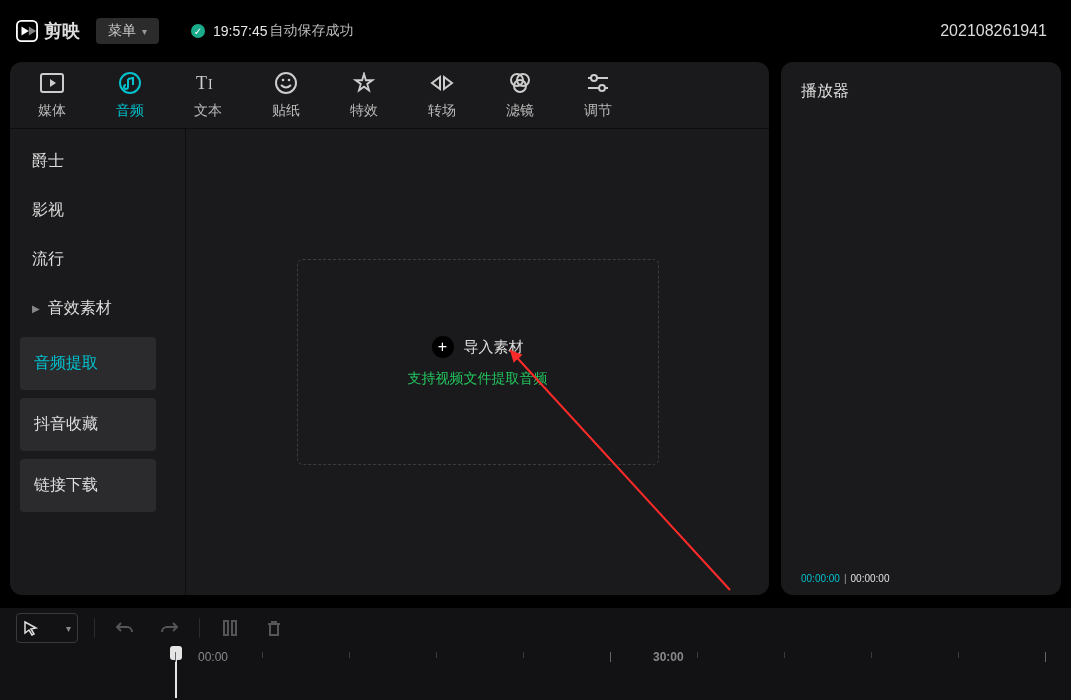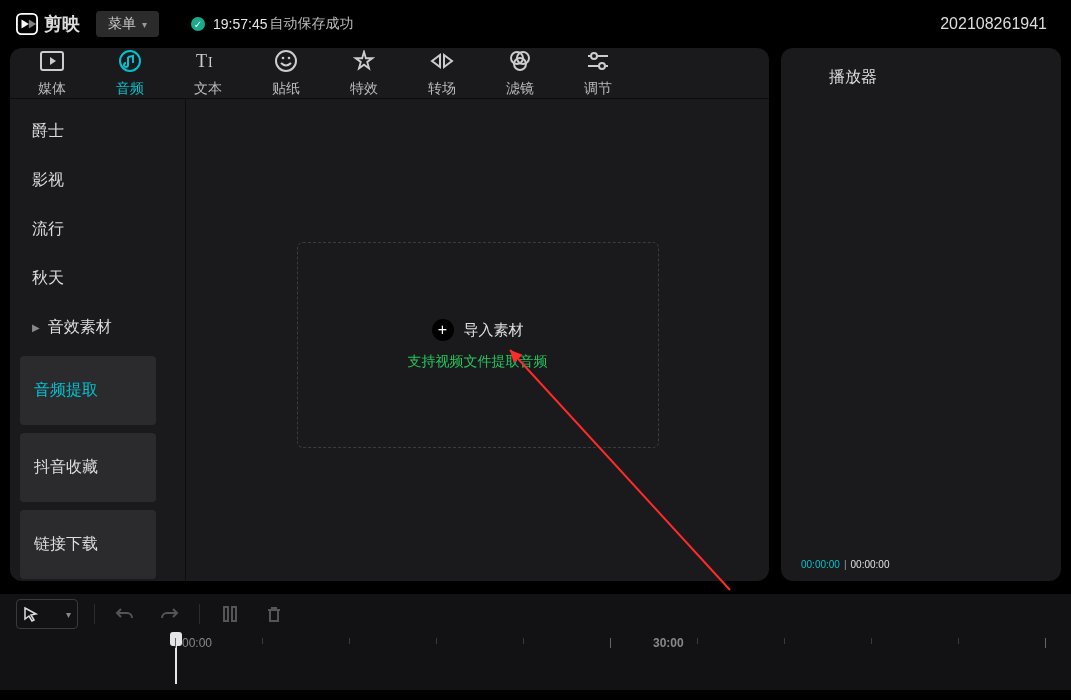--- a/index.html
+++ b/index.html
@@ -1,16 +1,16 @@
 <!DOCTYPE html>
 <html><head>
 <meta charset="utf-8">
 <style>
   html,body{margin:0;padding:0;width:1071px;height:700px;background:#000;color:#ccc;font-family:"Microsoft YaHei","PingFang SC",Arial,sans-serif;font-size:14px;overflow:hidden;}
-  .topbar{height:48px;display:flex;align-items:center;padding:0 16px;color:#ddd;}
+  .topbar{height:48px;display:flex;align-items:center;padding:7px 16px;color:#ddd;}
   .logo{display:flex;align-items:center;font-weight:600;font-size:18px;}
   .logo svg{margin-right:6px;}
   .menu-btn{margin-left:16px;background:#2b2b2b;border-radius:4px;padding:4px 12px;display:flex;align-items:center;color:#ccc;font-size:14px;cursor:pointer;}
   .menu-btn .chev{margin-left:6px;font-size:10px;color:#999;}
   .save-status{margin-left:32px;display:flex;align-items:center;color:#bbb;font-size:14px;}
   .save-status .dot{width:14px;height:14px;border-radius:50%;background:#1aab8a;display:flex;align-items:center;justify-content:center;margin-right:8px;font-size:10px;color:#fff;}
   .save-status .time{color:#e6e6e6;margin-right:2px;}
   .top-spacer{flex:1;}
   .proj-id{color:#ddd;font-size:16px;margin-right:8px;}
 
@@ -19,30 +19,30 @@
   .tabbar{height:66px;display:flex;align-items:center;padding:0 18px;gap:30px;border-bottom:1px solid #0d0d0d;}
   .tab{display:flex;flex-direction:column;align-items:center;justify-content:center;color:#bbb;cursor:pointer;width:48px;}
   .tab.active{color:#00c1cd;}
   .tab .ico{height:26px;display:flex;align-items:center;justify-content:center;}
   .tab .lbl{font-size:14px;margin-top:6px;}
   .panel-body{flex:1;display:flex;}
   .sidebar{width:155px;border-right:1px solid #0d0d0d;padding:12px 10px;display:flex;flex-direction:column;gap:8px;overflow:hidden;}
   .cat-item{padding:10px 12px;color:#ddd;font-size:16px;border-radius:4px;cursor:pointer;}
   .cat-item.lead{display:flex;align-items:center;}
   .cat-item.lead .tri{font-size:10px;margin-right:8px;color:#888;}
-  .cat-item.box{background:#2b2b2e;width:108px;padding:24px 14px;}
+  .cat-item.box{background:#2b2b2e;width:108px;padding:16px 14px;}
   .cat-item.box.active{color:#00c1cd;}
   .import-area{flex:1;display:flex;align-items:center;justify-content:center;}
   .dropzone{width:360px;height:204px;border:1px dashed #3c3c3f;border-radius:6px;display:flex;flex-direction:column;align-items:center;justify-content:center;cursor:pointer;}
   .dropzone .row1{display:flex;align-items:center;color:#e0e0e0;font-size:15px;}
   .dropzone .plus{width:22px;height:22px;border-radius:50%;background:#000;color:#fff;display:flex;align-items:center;justify-content:center;font-size:16px;margin-right:10px;}
   .dropzone .row2{margin-top:12px;color:#22c55e;font-size:14px;}
 
   .right-panel{width:280px;background:#1a1a1c;border-radius:12px;display:flex;flex-direction:column;overflow:hidden;}
-  .player-head{height:58px;display:flex;align-items:center;padding:0 20px;color:#ddd;font-size:16px;margin-left:28px;}
+  .player-head{height:58px;display:flex;align-items:center;padding:0 20px;color:#ddd;font-size:16px;}
   .player-body{flex:1;}
   .player-foot{height:34px;display:flex;align-items:center;padding:0 20px;font-size:10px;}
   .tc-cur{color:#00c1cd;}
   .tc-sep{color:#9a9a9a;margin:0 4px;}
   .tc-tot{color:#e0e0e0;}
 
   .timeline{margin-top:12px;height:96px;background:#121214;border-top:1px solid #000;}
   .tl-tools{height:40px;display:flex;align-items:center;padding:0 16px;gap:16px;}
   .tool{width:28px;height:28px;display:flex;align-items:center;justify-content:center;color:#555;}
   .tool.enabled{color:#ddd;cursor:pointer;}
@@ -164,21 +164,20 @@
           </span>
         <span class="lbl">调节</span>
       </div>
     </div>
 
     <div class="panel-body">
       <div class="sidebar">
         <div class="cat-item">爵士</div>
         <div class="cat-item">影视</div>
         <div class="cat-item">流行</div>
-        <div class="cat-item">秋天</div>
         <div class="cat-item lead">
           <span class="tri">▶</span>
           <span>音效素材</span>
         </div>
         <div class="cat-item box active">音频提取</div>
         <div class="cat-item box">抖音收藏</div>
         <div class="cat-item box">链接下载</div>
       </div>
 
       <div class="import-area">
@@ -232,21 +231,21 @@
       </div>
     <div class="tool">
         <svg width="18" height="18" viewBox="0 0 18 18">
           <path d="M3 5 h12 M7 5 v-2 h4 v2 M5 5 v11 h8 v-11" fill="none" stroke="#555" stroke-width="2"></path>
         </svg>
       </div>
   </div>
   <div class="ruler">
     <div class="playhead" style="left:175px;"></div>
     <div class="tick-major" style="left:175px;"></div>
-    <div class="tick-label" style="left:182px;">00:00</div>
+    <div class="tick-label" style="left:198px;">00:00</div>
     <div class="tick-major" style="left:610px;"></div>
     <div class="tick-label" style="left:653px;font-weight:bold;">30:00</div>
     <div class="tick-major" style="left:1045px;"></div>
     <div class="tick-label" style="left:1088px;">01:0</div>
   <div class="tick-minor" style="left: 262px;"></div>
       <div class="tick-minor" style="left: 349px;"></div>
       <div class="tick-minor" style="left: 436px;"></div>
       <div class="tick-minor" style="left: 523px;"></div>
       <div class="tick-minor" style="left: 697px;"></div>
       <div class="tick-minor" style="left: 784px;"></div>

